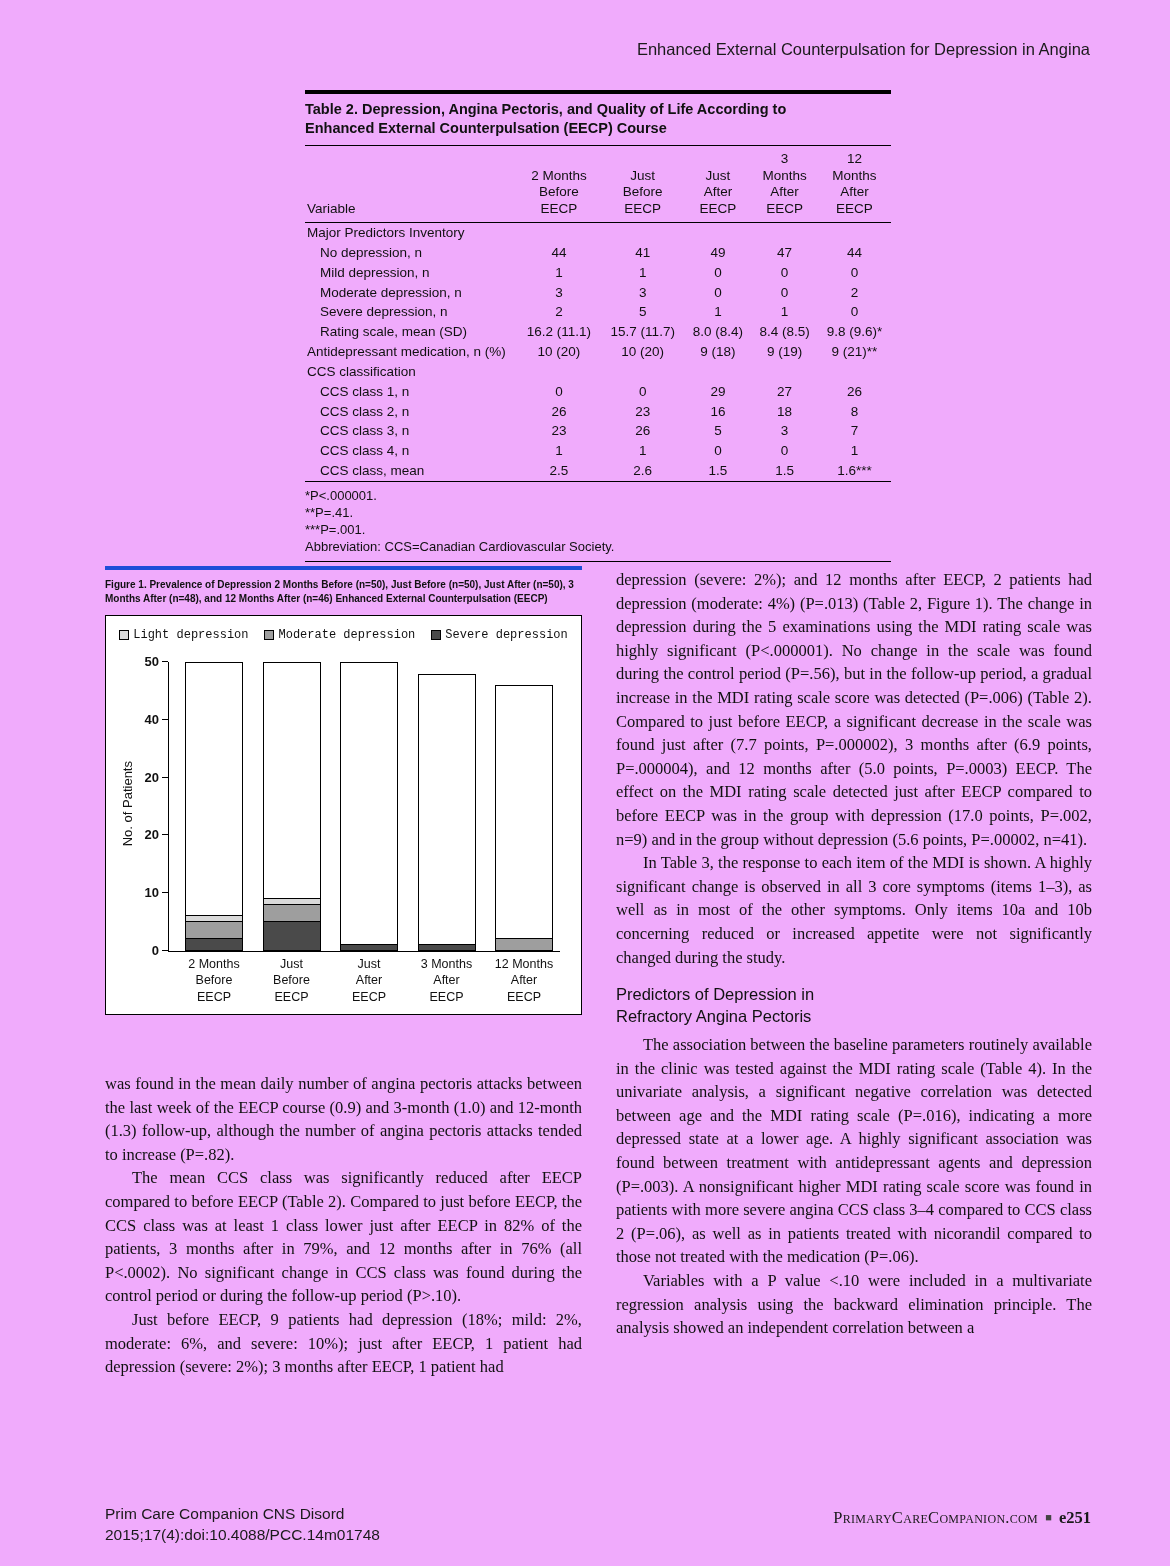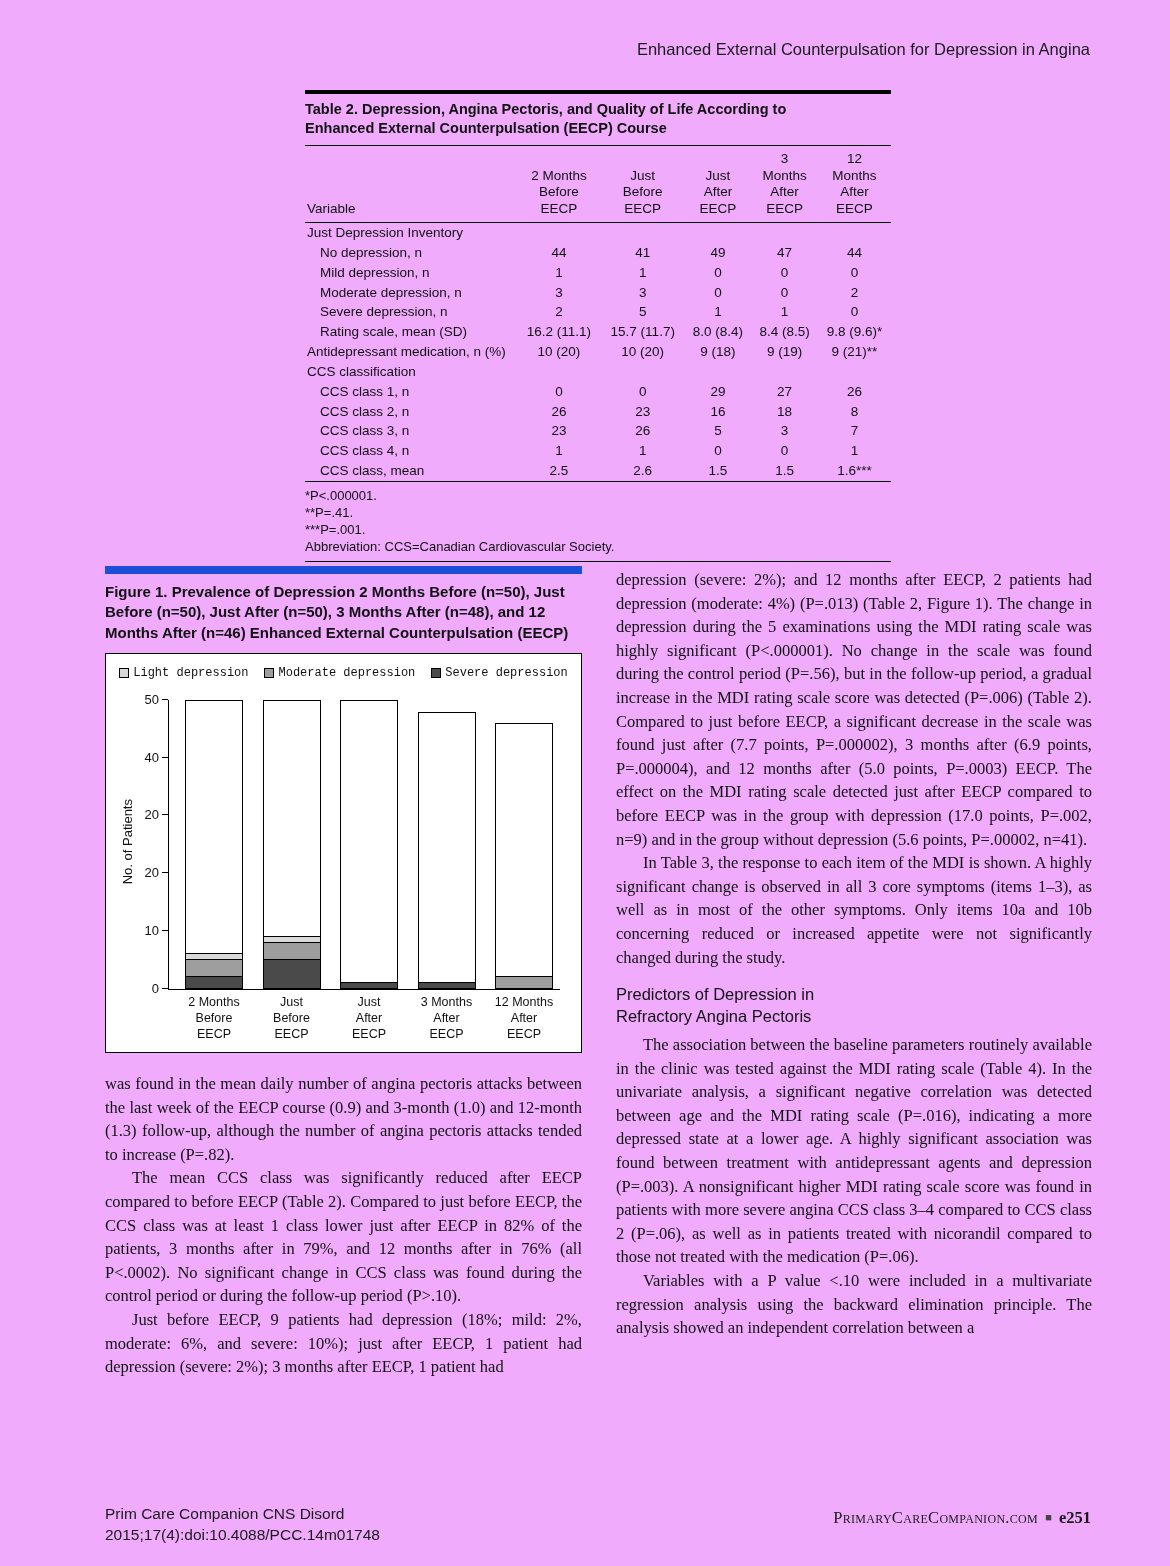--- a/index.html
+++ b/index.html
@@ -36,39 +36,39 @@
   .t2 td { text-align:center; padding:1px 2px; line-height:1.32; }
   .t2 td.tlabel { text-align:left; }
   .t2 td.tlabel.ind { padding-left:15px; }
   .fnotes { font-size:13px; line-height:1.32; padding:5px 0 6px; border-bottom:1px solid #000000; }
   
   .figure {
     position:absolute; left:105px; top:566px; width:477px;
     font-family:"Liberation Sans","DejaVu Sans",sans-serif;
   }
   .fig-caption {
-    border-top:8px solid #1d4ed8; padding:8px 0 10px;
-    font-weight:bold; font-size:15px; line-height:1.35;
+    border-top:4px solid #1d4ed8; padding:8px 0 10px;
+    font-weight:bold; font-size:10px; line-height:1.35;
   }
   .fig-box { position:relative; border:1px solid #000; height:400px; padding:10px 8px 8px; background:#fff; }
   .chart-legend { display:flex; justify-content:center; gap:16px; font-size:12px; margin-top:2px; }
   .legitem { display:flex; align-items:center; gap:4px;font-family:Liberation Mono, monospace; }
   .sw { width:10px; height:10px; border:1px solid #000; display:inline-block; }
   .ylab {
     position:absolute; left:14px; top:145px; font-size:13px;
     writing-mode:vertical-rl; transform:rotate(180deg);
   }
   .chart-plot {
     position:absolute; left:62px; top:46px; width:392px; height:290px;
     border-left:1px solid #000; border-bottom:1px solid #000;
   }
   .bar { position:absolute; bottom:0; background:#fff; border:1px solid #000; }
   .seg { position:absolute; left:0; right:0; border-top:1px solid #000; }
   .ytick { position:absolute; left:-7px; width:6px; height:1px; background:#000; }
-  .yticklabel { position:absolute; left:-40px; width:30px; text-align:right; font-size:13px; line-height:16px; }
+  .yticklabel { position:absolute; left:-40px; width:30px; text-align:right; font-size:13px; line-height:16px;font-weight:bold; }
   .xlabel { position:absolute; top:294px; width:94px; text-align:center; font-size:12.5px; line-height:1.3; white-space:pre-line; }
   
   .leftcol  { position:absolute; left:105px; top:1072px; width:477px; }
   .rightcol { position:absolute; left:616px; top:568px;  width:476px; }
   .para { font-size:16.5px; line-height:23.6px; text-align:justify; }
   .para.ind { text-indent:27px; }
   .bodyhead {
     font-family:"Liberation Sans","DejaVu Sans",sans-serif;
     font-size:16.5px; font-weight:normal; margin:15px 0 6px; line-height:1.3;
     white-space:pre-line;
@@ -120,21 +120,21 @@
 After
 EECP</th>
           <th>12
 Months
 After
 EECP</th>
         </tr>
       </thead>
       <tbody>
           <tr>
-            <td class="tlabel">Just Depression Inventory</td>
+            <td class="tlabel">Major Predictors Inventory</td>
             <td></td>
             <td></td>
             <td></td>
             <td></td>
             <td></td>
           </tr>
           <tr>
             <td class="tlabel ind">No depression, n</td>
             <td>44</td>
             <td>41</td>

